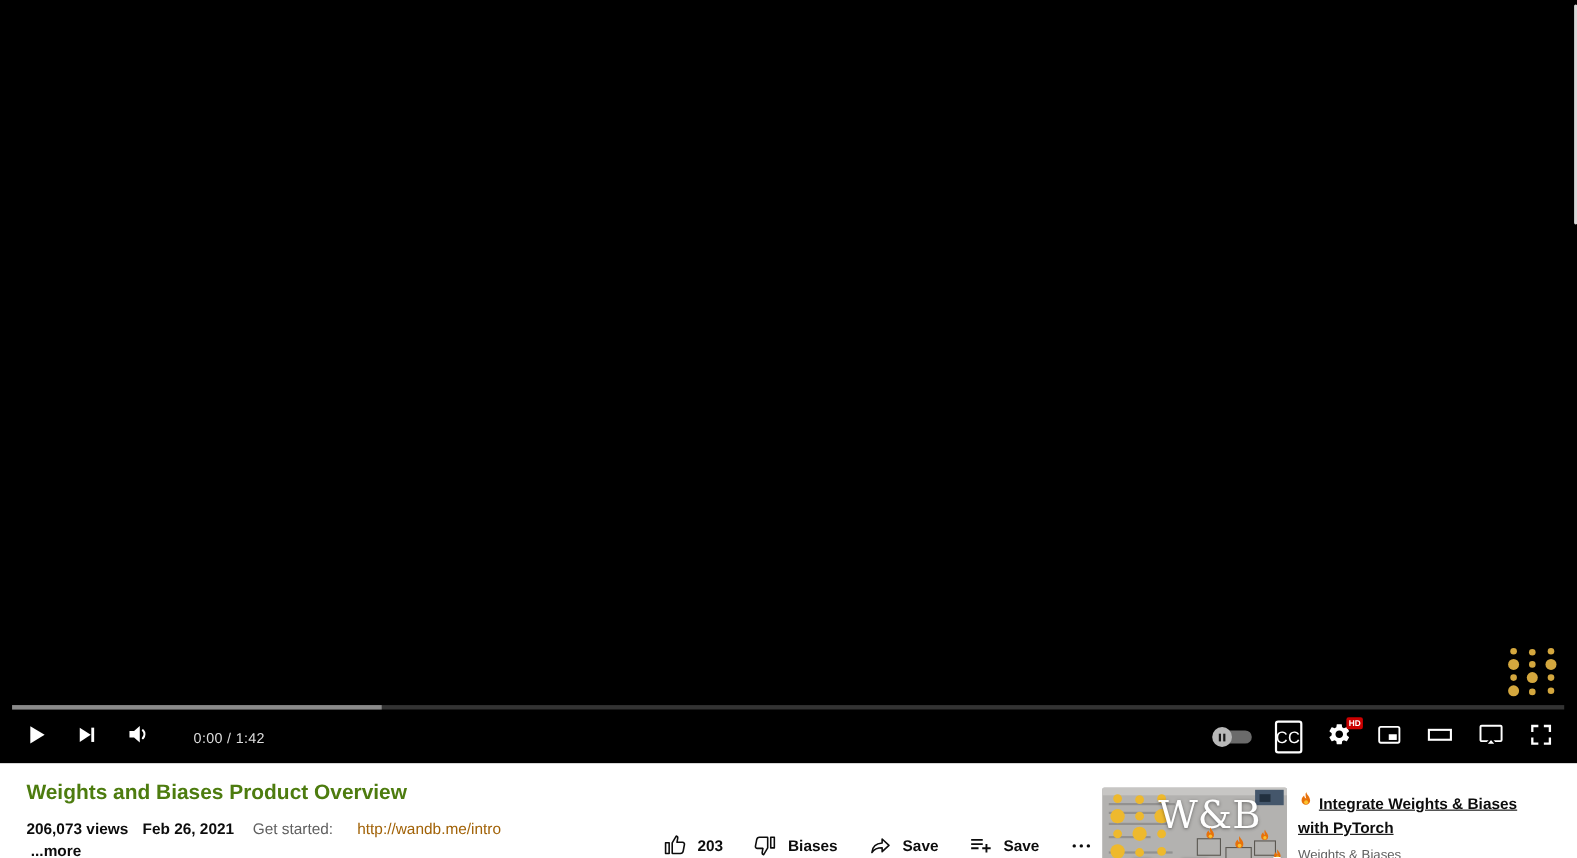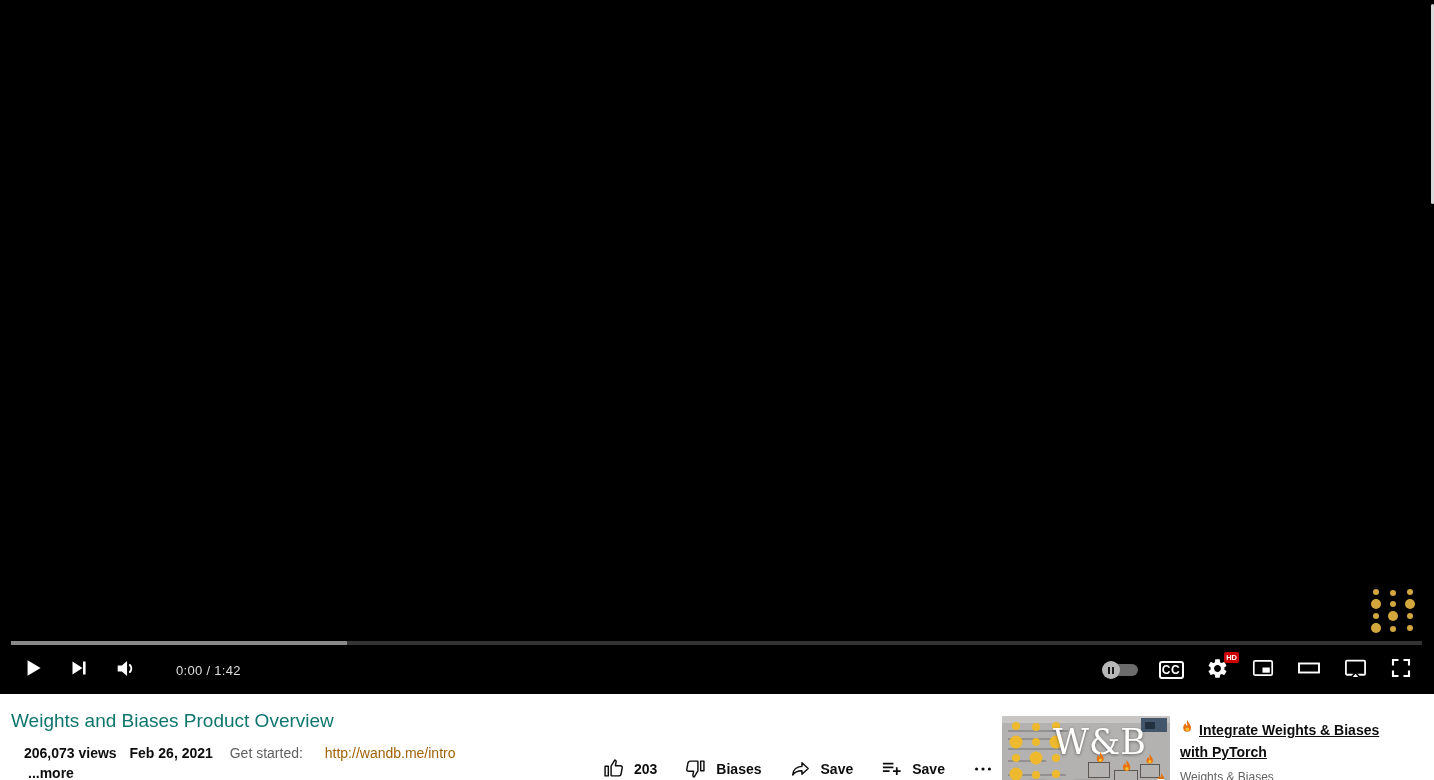--- a/index.html
+++ b/index.html
@@ -26,32 +26,32 @@
   .time { color: #ddd; font-size: 13px; letter-spacing: .3px; padding-left: 8px; white-space: nowrap; margin-left: 20px; }
 
   
   .toggle-wrap { width: 54px; height: 48px; display: flex; align-items: center; justify-content: center; }
   .toggle { position: relative; width: 34px; height: 12px; background: #6b6b6b; border-radius: 6px; }
   .toggle .knob { position: absolute; left: -2px; top: -3px; width: 18px; height: 18px; border-radius: 50%;
                   background: #b8b8b8; display: flex; align-items: center; justify-content: center; gap: 2px; }
   .toggle .knob i { display: block; width: 2px; height: 7px; background: #1a1a1a; }
 
   
-  .cc-box { width: 25px; height: 18px; border: 2px solid #fff; border-radius: 3px; color: #fff;
-            font-size: 12px; font-weight: 700; letter-spacing: .5px; display: flex; align-items: center; justify-content: center; }
+  .cc-box { width: 25px; height: 30px; border: 2px solid #fff; border-radius: 3px; color: #fff;
+            font-size: 15px; font-weight: 400; letter-spacing: .5px; display: flex; align-items: center; justify-content: center; }
 
   
   .settings-wrap { position: relative; }
   .hd-badge { position: absolute; top: 6px; right: 1px; background: #c00; color: #fff; font-size: 7.5px;
               font-weight: 700; padding: 1px 2px; border-radius: 2px; line-height: 1.2; }
 
   
   .page { position: absolute; left: 0; top: 694px; width: 1434px; height: 86px; background: #fff; }
 
-  .video-title { position: absolute; left: 11px; top: 710px; font-size: 19px; font-weight: 400; color: #0f766e; }
+  .video-title { position: absolute; left: 24px; top: 710px; font-size: 19px; font-weight: 700; color: #4d7c0f; }
 
   .meta-line { position: absolute; left: 24px; top: 745px; font-size: 14px; color: #0d0d0d; white-space: nowrap; }
   .meta-line .views { font-weight: 700; }
   .meta-line .date { font-weight: 700; margin-left: 9px; }
   .meta-line .desc { color: #606060; margin-left: 13px; }
   .meta-line a.link { color: #a16207; text-decoration: none; margin-left: 4px; padding-left: 14px; }
   .more-label { position: absolute; left: 28px; top: 765px; font-size: 14px; font-weight: 700; color: #0d0d0d; cursor: pointer; }
 
   
   .actions { position: absolute; left: 602px; top: 742px; height: 32px; display: flex; align-items: center; }

